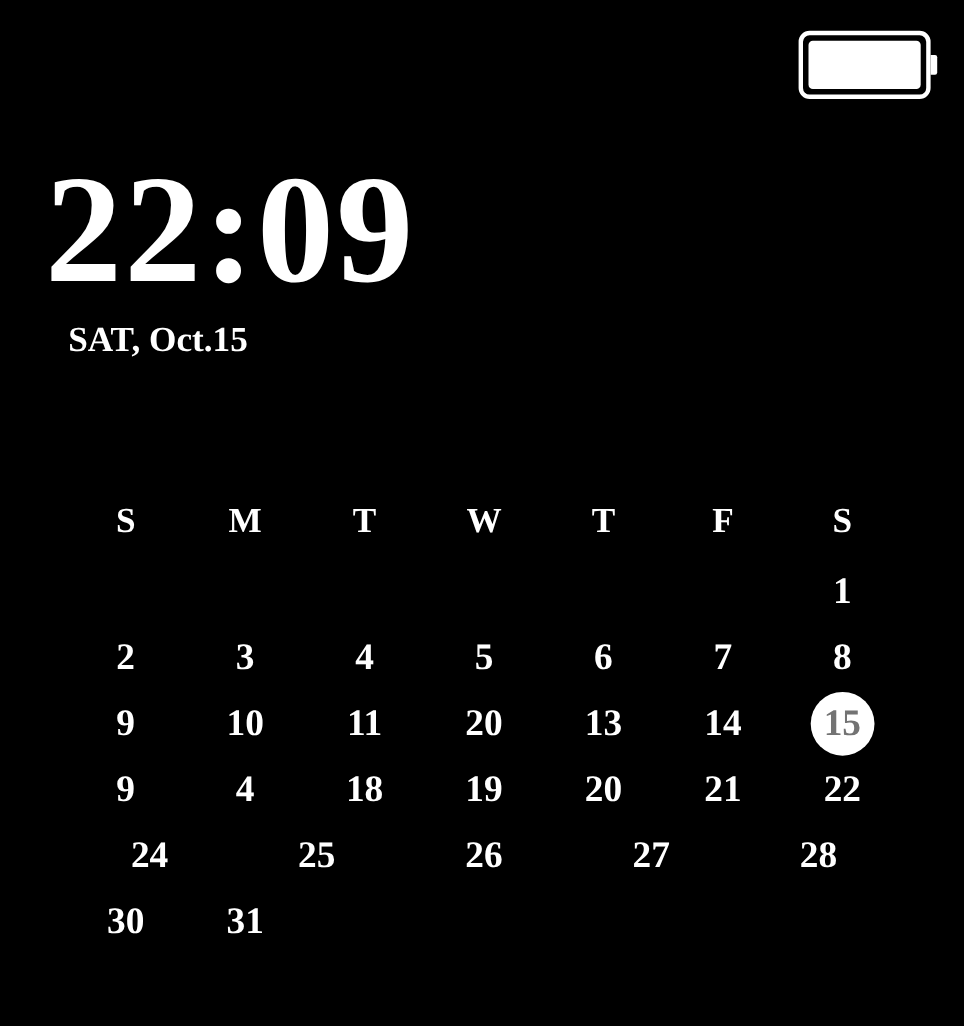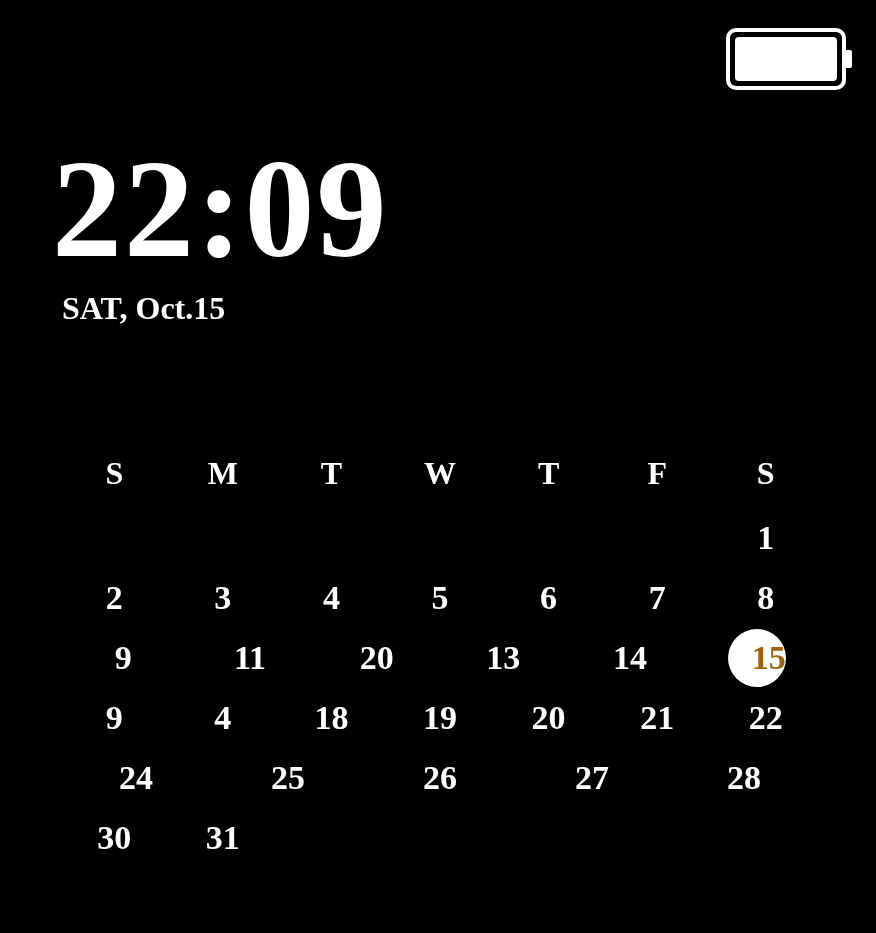--- a/index.html
+++ b/index.html
@@ -40,21 +40,21 @@
       top: 5px;
       left: 5px;
       right: 5px;
       bottom: 5px;
       background: #fff;
       border-radius: 4px;
     }
     .clock {
       position: absolute;
       top: 128px;
-      left: 52px;
+      left: 41px;
       font-size: 140px;
       font-weight: bold;
       letter-spacing: 2px;
     }
     .date {
       position: absolute;
       top: 290px;
       left: 62px;
       font-size: 32px;
       font-weight: bold;
@@ -84,22 +84,21 @@
     }
     .cal-cell .num {
       display: inline-block;
       width: 58px;
       height: 58px;
       line-height: 58px;
       border-radius: 50%;
     }
     .cal-cell.today .num {
       background: #fff;
-      color: #a16207;
-      text-align: right;
+      color: #737373;
     }
     .cal-cell.empty .num {
       visibility: hidden;
     }
   </style>
 </head>
 <body>
 
 <div class="battery">
   <div class="battery-fill"></div>
@@ -132,20 +131,21 @@
         <div class="cal-cell"><span class="num">2</span></div>
         <div class="cal-cell"><span class="num">3</span></div>
         <div class="cal-cell"><span class="num">4</span></div>
         <div class="cal-cell"><span class="num">5</span></div>
         <div class="cal-cell"><span class="num">6</span></div>
         <div class="cal-cell"><span class="num">7</span></div>
         <div class="cal-cell"><span class="num">8</span></div>
       </div>
       <div class="cal-row">
         <div class="cal-cell"><span class="num">9</span></div>
+        <div class="cal-cell"><span class="num">10</span></div>
         <div class="cal-cell"><span class="num">11</span></div>
         <div class="cal-cell"><span class="num">20</span></div>
         <div class="cal-cell"><span class="num">13</span></div>
         <div class="cal-cell"><span class="num">14</span></div>
         <div class="cal-cell today"><span class="num">15</span></div>
       </div>
       <div class="cal-row">
         <div class="cal-cell"><span class="num">9</span></div>
         <div class="cal-cell"><span class="num">4</span></div>
         <div class="cal-cell"><span class="num">18</span></div>

